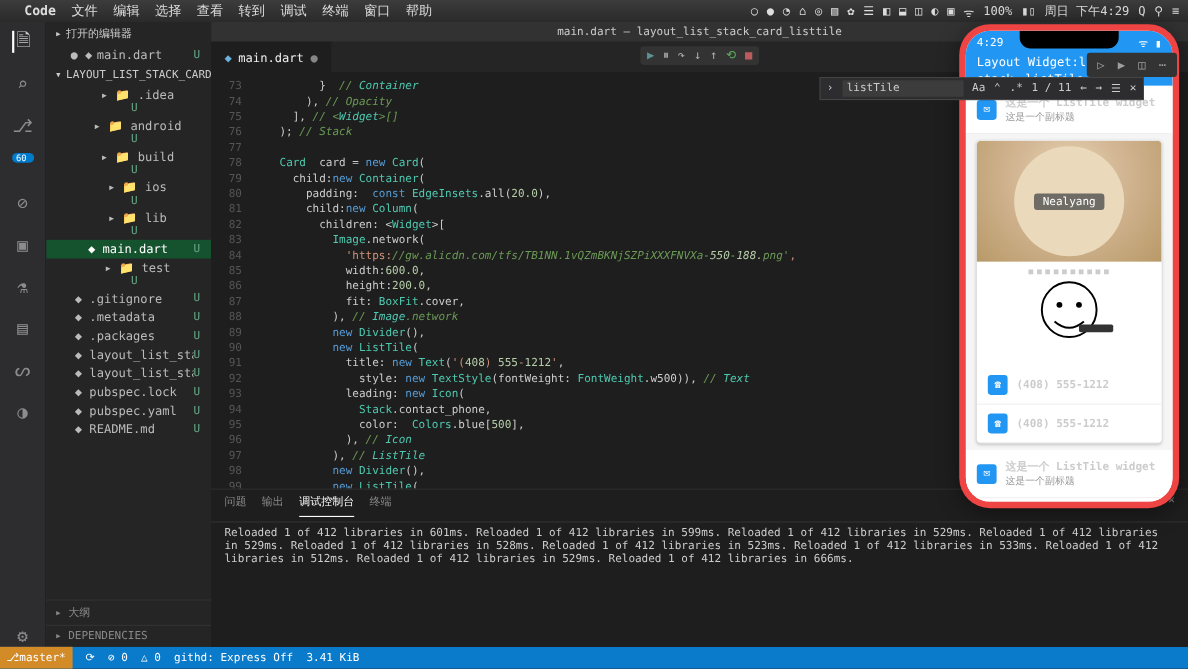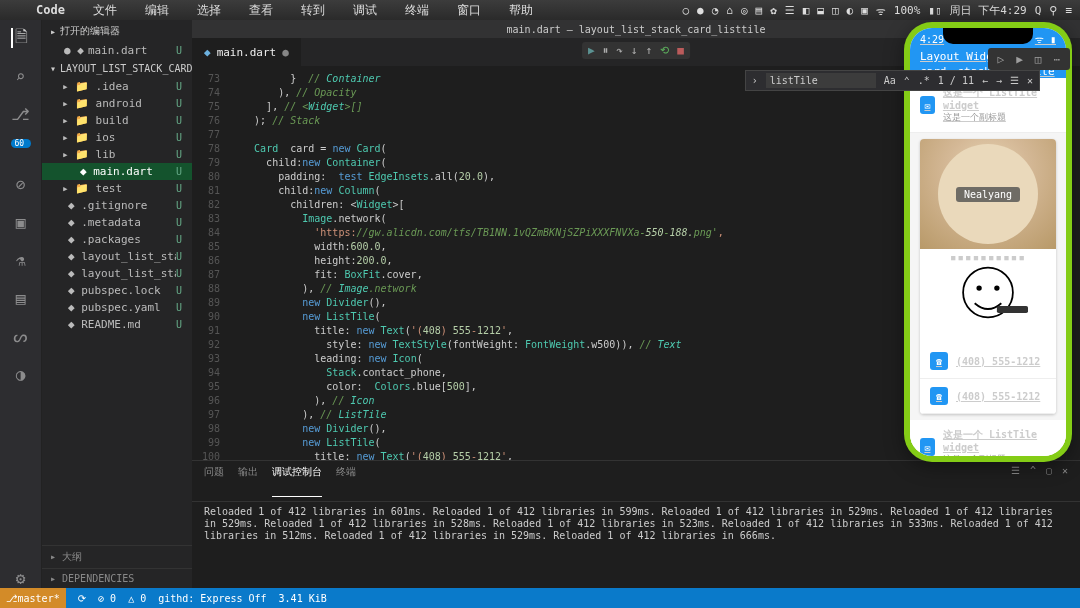--- a/index.html
+++ b/index.html
@@ -1,32 +1,32 @@
 <!DOCTYPE html>
 <html><head>
 <meta charset="utf-8">
 <style>
 * { margin:0; padding:0; box-sizing:border-box; font-family:-apple-system,"SF Pro",Menlo,Monaco,monospace; }
 body { background:#2a3b4d; width:1080px; height:608px; overflow:hidden; font-size:11px; color:#ccc; }
-.menubar { height:20px; background:linear-gradient(#3c3c3c,#2a2a2a); display:flex; align-items:center; padding:0 8px; color:#ddd; font-size:12px; gap:28px; }
+.menubar { height:20px; background:linear-gradient(#3c3c3c,#2a2a2a); display:flex; align-items:center; padding:0 8px; color:#ddd; font-size:12px; gap:14px; }
 .menubar .apple { font-size:13px; }
 .menubar .right { margin-left:auto; display:flex; gap:8px; align-items:center; }
 .menubar .right span { font-size:11px; }
 .ide { display:flex; height:568px; }
 .activity { width:42px; background:#2d2d30; display:flex; flex-direction:column; align-items:center; padding-top:8px; gap:18px; border-right:1px solid #222; }
 .activity .ico { width:20px; height:20px; opacity:.6; display:flex; align-items:center; justify-content:center; font-size:16px; }
 .activity .ico.active { opacity:1; border-left:2px solid #fff; padding-left:0; }
 .activity .badge { background:#007acc; color:#fff; border-radius:8px; font-size:8px; padding:0 4px; position:relative; top:-8px;margin-top:23px; }
 .sidebar { width:150px; background:#252526; display:flex; flex-direction:column; font-size:11px; }
 .sidebar .title { padding:6px 10px; color:#aaa; font-size:10px; letter-spacing:.5px; }
 .sidebar .sect { padding:4px 8px; color:#ccc; font-size:10px; display:flex; align-items:center; gap:4px; }
 .sidebar .item { padding:2px 4px 2px 26px; color:#bbb; display:flex; align-items:center; justify-content:space-between; cursor:pointer; }
 .sidebar .item.sel { background:#14532d; color:#fff; }
 .sidebar .item .u { color:#6a8; font-size:10px; padding-right:6px; }
-.sidebar .item.folder { padding-left:20px; }
+.sidebar .item.folder { padding-left:20px;flex-direction:column; }
 .sidebar .item .name { display:flex; align-items:center; gap:4px; overflow:hidden; white-space:nowrap; }
 .main { flex:1; display:flex; flex-direction:column; background:#1e1e1e; position:relative; }
 .tabbar { height:18px; background:#323233; color:#ccc; font-size:10px; display:flex; align-items:center; justify-content:center; }
 .tabs { height:28px; background:#252526; display:flex; align-items:stretch; }
 .tab { padding:0 12px; display:flex; align-items:center; gap:6px; background:#1e1e1e; font-size:11px; color:#eee; border-right:1px solid #252526; }
 .tab .close { opacity:.5; }
 .toolbar { position:absolute; right:10px; top:28px; height:22px; display:flex; align-items:center; gap:12px; background:#333; padding:0 10px; border-radius:3px; z-index:5; }
 .toolbar span { font-size:11px; opacity:.7; }
 .debugbar { position:absolute; left:50%; top:22px; transform:translateX(-50%); background:#333; border-radius:3px; padding:2px 6px; display:flex; gap:8px; z-index:5; }
 .debugbar span { font-size:11px; opacity:.8; }
@@ -34,30 +34,30 @@
 .findbar input { background:#3c3c3c; border:none; color:#ccc; font-size:10px; padding:2px 4px; width:110px; }
 .editor { flex:1; display:flex; overflow:hidden; background:#1e1e1e; position:relative; }
 .gutter { width:34px; color:#555; text-align:right; padding:6px 6px 0 0; font-family:Menlo,monospace; font-size:10px; line-height:14px; }
 .code { flex:1; font-family:Menlo,monospace; font-size:10px; line-height:14px; padding:6px 0 0 4px; white-space:pre; overflow:hidden; }
 .minimap { width:14px; background:#1e1e1e; opacity:.5; border-left:1px solid #222; }
 .k-o { color:#ce9178; } 
 .k-b { color:#569cd6; } 
 .k-t { color:#4ec9b0; } 
 .k-n { color:#b5cea8; } 
 .k-c { color:#6a9955; font-style:italic; }
-.panel { height:128px; background:#1e1e1e; border-top:1px solid #333; display:flex; flex-direction:column; font-size:10px; }
+.panel { height:144px; background:#1e1e1e; border-top:1px solid #333; display:flex; flex-direction:column; font-size:10px; }
 .panel .ptabs { display:flex; gap:14px; padding:4px 12px; border-bottom:1px solid #333; }
 .panel .ptabs span { color:#888; cursor:pointer; }
-.panel .ptabs span.act { color:#fff; border-bottom:1px solid #fff; padding-bottom:17px; }
+.panel .ptabs span.act { color:#fff; border-bottom:1px solid #fff; padding-bottom:6px; }
 .panel .ptabs .pt-r { margin-left:auto; display:flex; gap:10px; }
 .panel .out { flex:1; padding:4px 12px; font-family:Menlo,monospace; color:#ccc; line-height:12px; overflow:hidden; }
 .statusbar { height:20px; background:#0a7aca; color:#fff; font-size:10px; display:flex; align-items:center; padding:0 8px; gap:12px; }
 .statusbar .orange { background:#d38b28; padding:0 6px; height:100%; display:flex; align-items:center; margin-left:-8px; }
 .statusbar .right { margin-left:auto; display:flex; gap:12px; align-items:center; }
-.phone { position:absolute; right:8px; top:22px; width:168px; height:440px; background:#84cc16; border-radius:28px; padding:6px; box-shadow:0 4px 20px rgba(0,0,0,.4);text-decoration:underline; }
+.phone { position:absolute; right:8px; top:22px; width:200px; height:440px; background:#ef4444; border-radius:28px; padding:6px; box-shadow:0 4px 20px rgba(0,0,0,.4); }
 .phone .screen { width:100%; height:100%; background:#fff; border-radius:22px; overflow:hidden; display:flex; flex-direction:column; position:relative; }
 .phone .notch { position:absolute; top:0; left:50%; transform:translateX(-50%); width:90px; height:16px; background:#000; border-radius:0 0 10px 10px; z-index:10; }
 .phone .bar, .phone .status { background:#2196f3; color:#fff; padding:4px 10px; font-size:10px; display:flex; justify-content:space-between; align-items:center; }
 .phone .bar { height:28px; font-size:11px; }
 .phone .content { flex:1; overflow:hidden; background:#f5f5f5; font-size:10px; }
 .phone .tile { background:#fff; padding:8px 10px; display:flex; align-items:center; gap:8px; border-bottom:1px solid #eee; }
 .phone .tile .ticon { width:18px; height:18px; background:#2196f3; border-radius:3px; display:flex; align-items:center; justify-content:center; color:#fff; font-size:10px; }
 .phone .tile .txt { display:flex; flex-direction:column; }
 .phone .tile .sub { color:#999; font-size:9px; }
 .phone .card { margin:6px 10px; background:#fff; border-radius:4px; box-shadow:0 1px 3px rgba(0,0,0,.2); overflow:hidden; }
@@ -280,21 +280,21 @@
 107
 108
 109</div>
       <div class="code" id="code">          }  <span class="k-c">// <span class="k-t">Container</span></span>
         ), <span class="k-c">// Opacity</span>
       ], <span class="k-c">// &lt;<span class="k-t">Widget</span>&gt;[]</span>
     ); <span class="k-c">// Stack</span>
 
     <span class="k-t">Card</span>  card = <span class="k-b">new</span> <span class="k-t">Card</span>(
       child:<span class="k-b">new</span> <span class="k-t">Container</span>(
-        padding:  <span class="k-b">test</span> <span class="k-t">EdgeInsets</span>.all(<span class="k-n">20.0</span>),
+        padding:  <span class="k-b">const</span> <span class="k-t">EdgeInsets</span>.all(<span class="k-n">20.0</span>),
         child:<span class="k-b">new</span> <span class="k-t">Column</span>(
           children: &lt;<span class="k-t">Widget</span>&gt;[
             <span class="k-t">Image</span>.network(
               <span class="k-o">'https:<span class="k-c">//gw.alicdn.com/tfs/TB1NN.1vQZmBKNjSZPiXXXFNVXa-<span class="k-n">550</span>-<span class="k-n">188.</span>png'</span>,</span>
               width:<span class="k-n">600.0</span>,
               height:<span class="k-n">200.0</span>,
               fit: <span class="k-t">BoxFit</span>.cover,
             ), <span class="k-c">// <span class="k-t">Image</span>.network</span>
             <span class="k-b">new</span> <span class="k-t">Divider</span>(),
             <span class="k-b">new</span> <span class="k-t">ListTile</span>(

